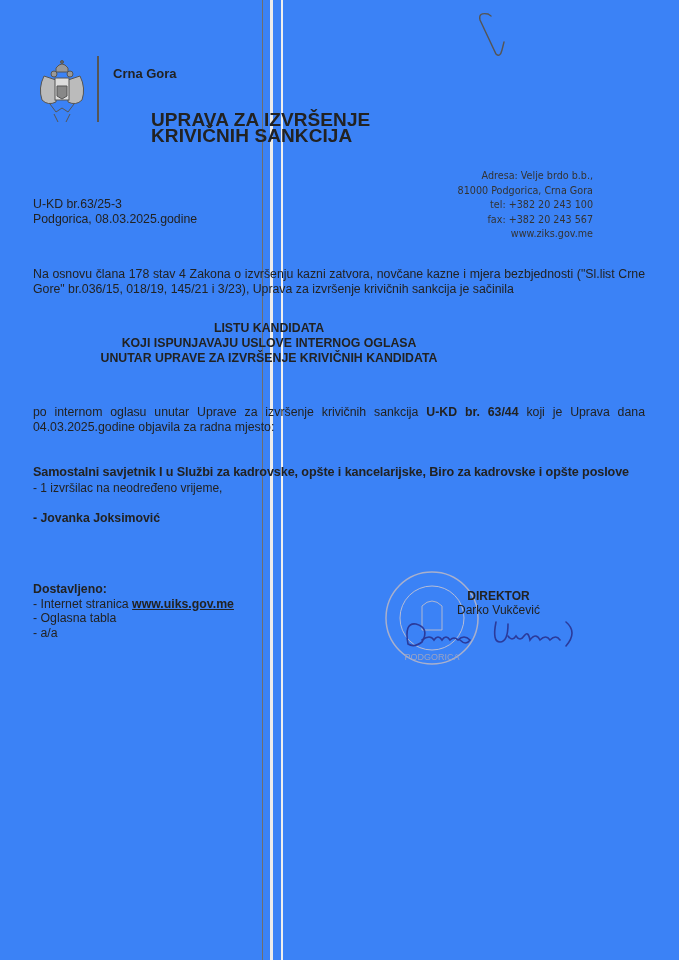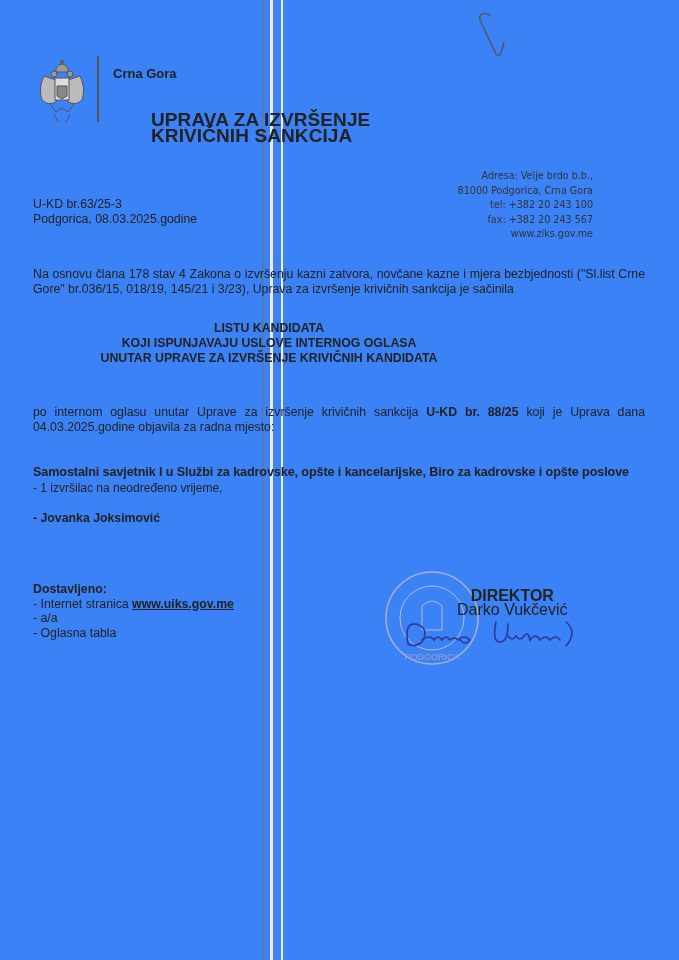--- a/index.html
+++ b/index.html
@@ -39,21 +39,21 @@
 
   .position-title { position: absolute; left: 33px; top: 465px; font-size: 12.6px; font-weight: bold; color: #222; white-space: nowrap; letter-spacing: -0.1px; }
   .position-sub { position: absolute; left: 33px; top: 481px; font-size: 12px; color: #222; }
   .candidate { position: absolute; left: 33px; top: 511px; font-size: 12.3px; font-weight: bold; color: #222; }
 
   .delivered { position: absolute; left: 33px; top: 582px; font-size: 12.3px; line-height: 14.5px; color: #222; }
   .delivered .head { font-weight: bold; }
   .delivered a { color: #222; text-decoration: underline; font-weight: bold; }
 
   .stamp { position: absolute; left: 382px; top: 568px; width: 100px; height: 100px; }
-  .director { position: absolute; left: 457px; top: 589px; font-size: 16px; line-height: 14px; color: #222; }
+  .director { position: absolute; left: 457px; top: 589px; font-size: 12px; line-height: 14px; color: #222; }
   .director .title { font-weight: bold; text-align: center; }
   .signature { position: absolute; left: 400px; top: 612px; width: 180px; height: 40px; }
 </style>
 </head>
 <body>
 
 <div class="page">
 
   <div class="fold-line fold-dark"></div>
   <div class="fold-line fold-light1"></div>
@@ -98,31 +98,31 @@
   </div>
 
   <div class="para p1">Na osnovu člana 178 stav 4 Zakona o izvršenju kazni zatvora, novčane kazne i mjera bezbjednosti ("Sl.list Crne Gore" br.036/15, 018/19, 145/21 i 3/23), Uprava za izvršenje krivičnih sankcija je sačinila</div>
 
   <div class="title-block">
     <div>LISTU KANDIDATA</div>
     <div>KOJI ISPUNJAVAJU USLOVE INTERNOG OGLASA</div>
     <div>UNUTAR UPRAVE ZA IZVRŠENJE KRIVIČNIH KANDIDATA</div>
   </div>
 
-  <div class="para p2"><span>po internom oglasu unutar Uprave za izvršenje krivičnih sankcija </span><span class="bold">U-KD br. 88/25</span><span> koji je Uprava dana 04.03.2025.godine objavila za radna mjesto:</span></div>
+  <div class="para p2"><span>po internom oglasu unutar Uprave za izvršenje krivičnih sankcija </span><span class="bold">U-KD br. 63/44</span><span> koji je Uprava dana 04.03.2025.godine objavila za radna mjesto:</span></div>
 
   <div class="position-title">Samostalni savjetnik I u Službi za kadrovske, opšte i kancelarijske, Biro za kadrovske i opšte poslove</div>
   <div class="position-sub">- 1 izvršilac  na neodređeno vrijeme,</div>
   <div class="candidate">- Jovanka Joksimović</div>
 
   <div class="delivered">
     <div class="head">Dostavljeno:</div>
     <div><span>- Internet stranica </span><a>www.uiks.gov.me</a></div>
+    <div>- Oglasna tabla</div>
     <div>- a/a</div>
-    <div>- Oglasna tabla</div>
   </div>
 
   <svg class="stamp" viewBox="0 0 100 100">
     <circle cx="50" cy="50" r="46" fill="none" stroke="#a9b0cc" stroke-width="1.5"></circle>
     <circle cx="50" cy="50" r="32" fill="none" stroke="#b7bdd6" stroke-width="1"></circle>
     <path d="M40 38 Q50 28 60 38 L60 62 L40 62 Z" fill="none" stroke="#b0b7d2" stroke-width="1"></path>
     <text x="50" y="92" font-size="9" fill="#9aa3c4" text-anchor="middle" font-family="Liberation Sans, sans-serif">PODGORICA</text>
   </svg>
 
   <div class="director">

